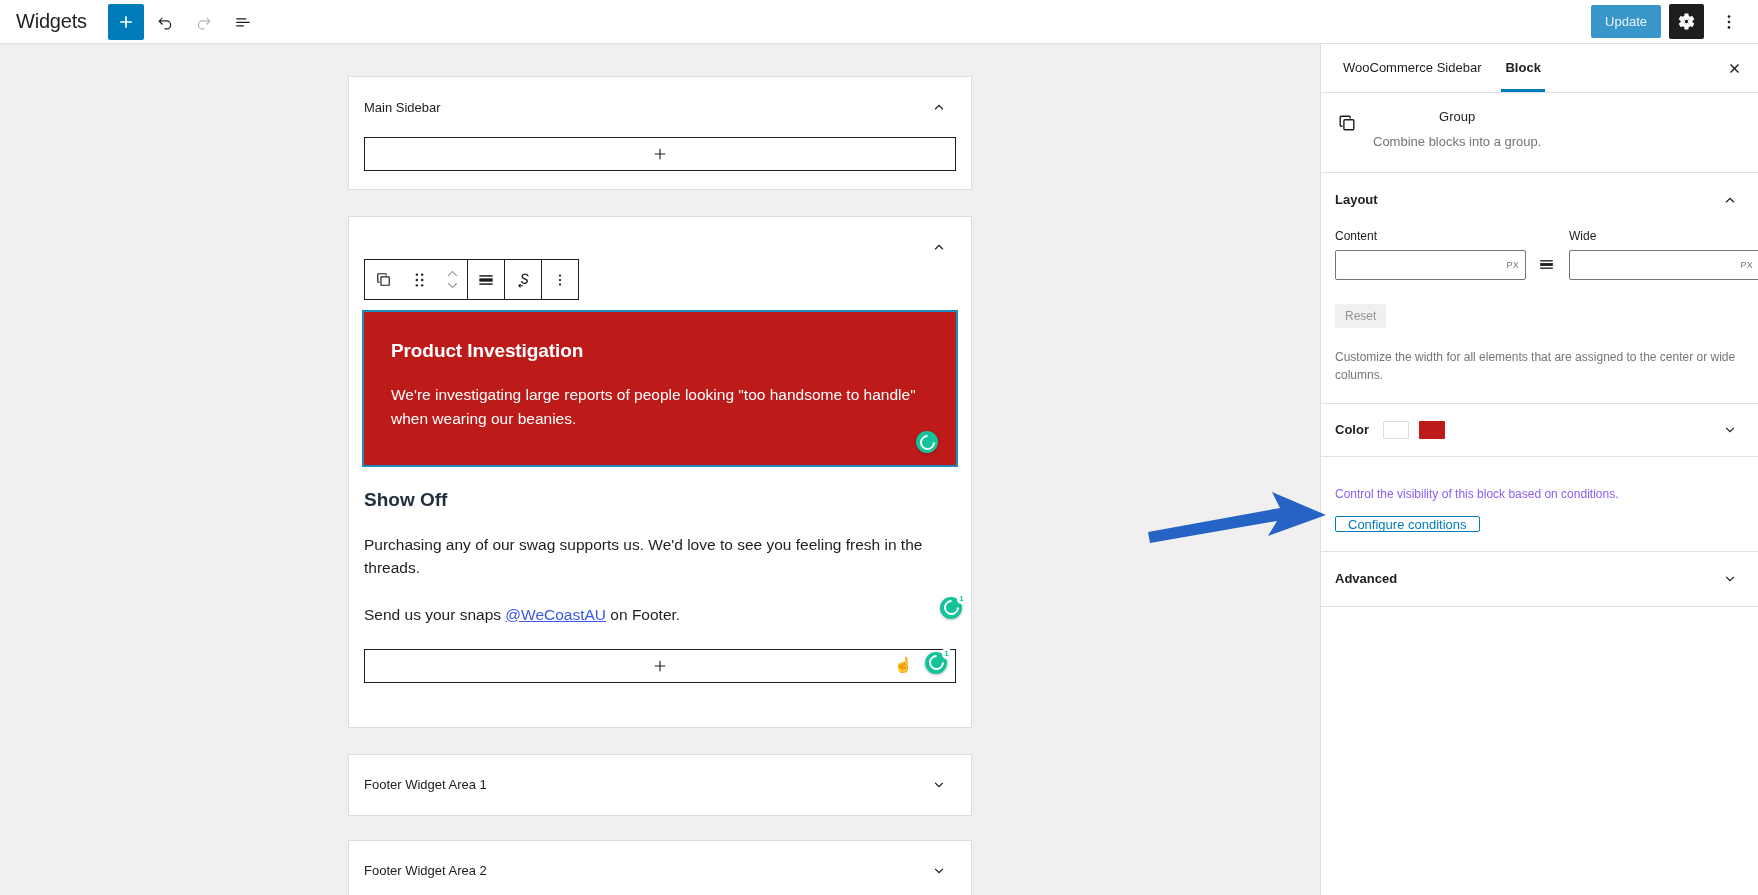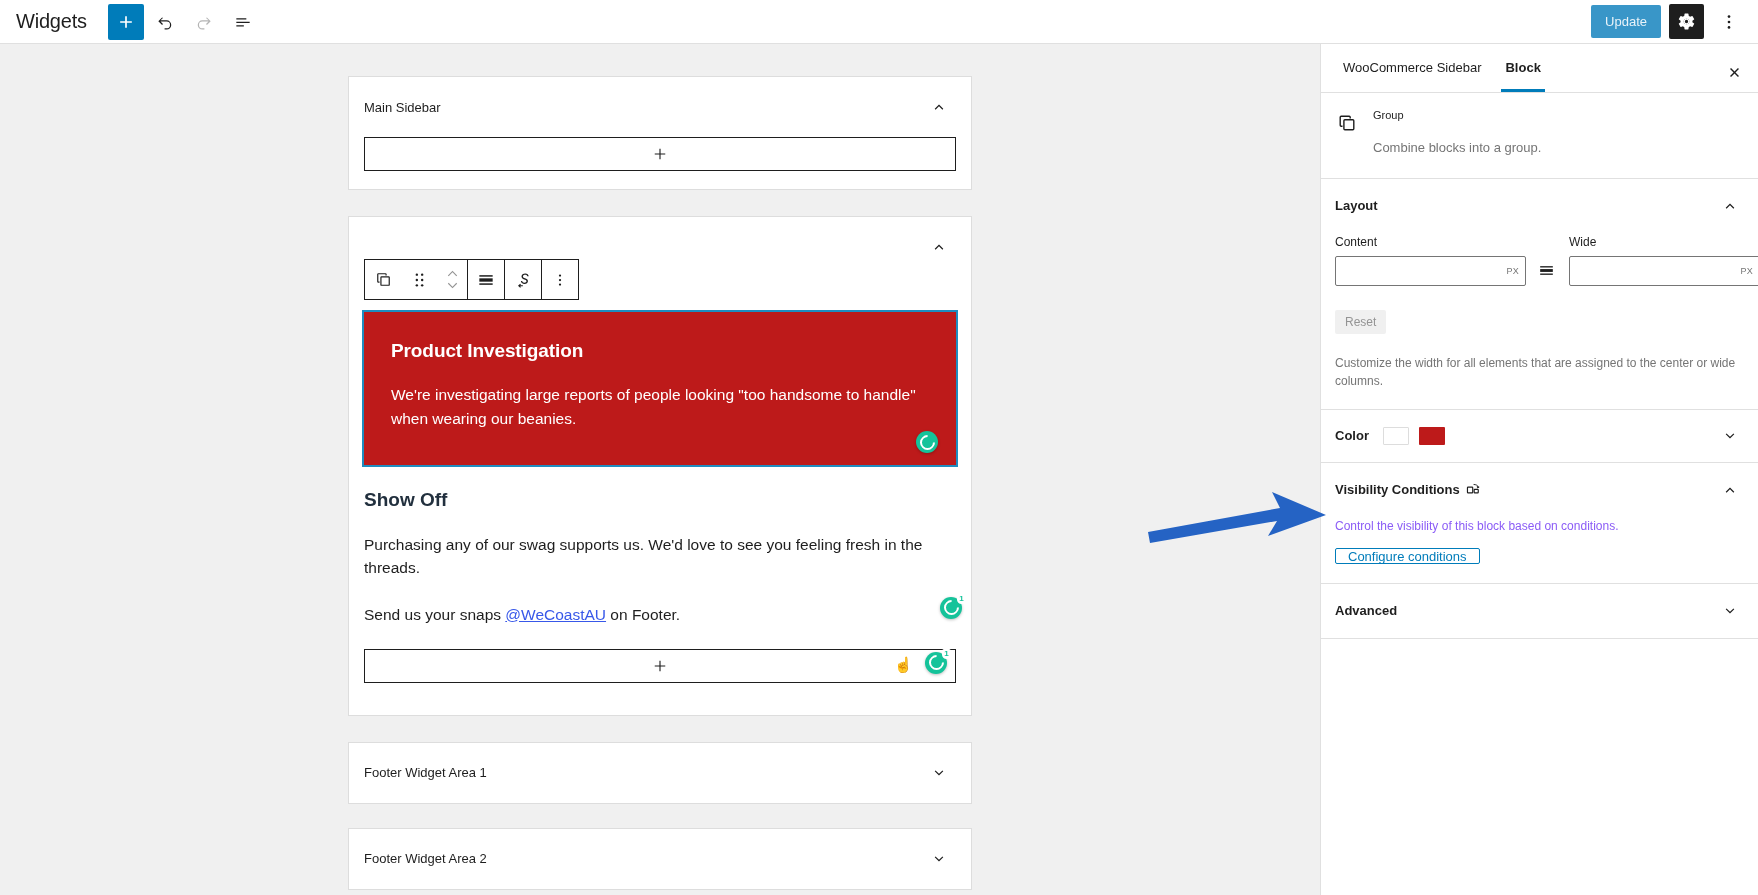--- a/index.html
+++ b/index.html
@@ -203,21 +203,21 @@
   
   .sidebar {
     position: absolute;
     top: 44px; right: 0;
     width: 438px; height: 851px;
     background: #fff;
     border-left: 1px solid #e0e0e0;
     overflow: hidden;
   }
   .sb-tabs {
-    display: flex; align-items: flex-end;
+    display: flex; align-items: center;
     height: 49px; border-bottom: 1px solid #e0e0e0;
     padding: 0 4px 0 10px;
   }
   .sb-tab {
     font-size: 13px; color: #1e1e1e;
     padding: 0 12px; height: 48px; line-height: 48px;
     background: transparent; border: none; cursor: pointer;
     font-family: inherit; position: relative;
   }
   .sb-tab.active { font-weight: 600; }
@@ -231,21 +231,21 @@
     display: flex; align-items: center; justify-content: center;
   }
   .sb-close svg { fill: #1e1e1e; }
 
   .block-card {
     display: flex; gap: 14px; padding: 16px 16px 20px 14px;
     border-bottom: 1px solid #e0e0e0;
   }
   .block-card-icon { width: 24px; height: 24px; flex: 0 0 24px; margin-top: 2px; }
   .block-card-icon svg { fill: #1e1e1e; }
-  .block-card-title { font-size: 11px; color: #1e1e1e; margin-bottom: 17px; }
+  .block-card-title { font-size: 13px; color: #1e1e1e; margin-bottom: 8px; text-align: center; }
   .block-card-desc { font-size: 13px; color: #757575; line-height: 1.5; }
 
   .sb-section { border-bottom: 1px solid #e0e0e0; padding: 14px 16px 18px 14px; }
   .sb-section-head {
     display: flex; align-items: center; justify-content: space-between;
     cursor: pointer; min-height: 26px;
   }
   .sb-section-title {
     font-size: 13px; font-weight: 600; color: #1e1e1e;
     display: flex; align-items: center; gap: 6px;
@@ -376,21 +376,21 @@
       </div>
       <div class="panel-body">
         <div class="appender">
           <svg width="18" height="18" viewBox="0 0 24 24" aria-hidden="true">
               <path d="M11.25 5h1.5v6.25H19v1.5h-6.25V19h-1.5v-6.25H5v-1.5h6.25z"></path>
             </svg>
         </div>
       </div>
     </div>
 
-    <div class="widget-panel" style="padding-bottom:4px;">
+    <div class="widget-panel" style="padding-bottom:16px;">
       <div class="panel-head" style="padding-bottom:0; min-height:36px;">
         <span class="panel-title"></span>
         <button class="chev-btn">
           <svg width="18" height="18" viewBox="0 0 24 24" aria-hidden="true">
               <path d="M12 8.7 6.3 14.4l1.1 1.1L12 10.9l4.6 4.6 1.1-1.1z"></path>
             </svg>
         </button>
       </div>
 
       <div style="padding: 0 15px 14px 15px;">
@@ -597,37 +597,20 @@
       </span>
     </div>
     <span class="sb-chev">
       <svg width="18" height="18" viewBox="0 0 24 24" aria-hidden="true">
           <path d="M12 15.3 17.7 9.6l-1.1-1.1L12 13.1 7.4 8.5 6.3 9.6z"></path>
         </svg>
     </span>
   </div>
 
   <div class="sb-section">
-    <div class="sb-section-head">
-      <span class="sb-section-title">
-        <span>Visibility Conditions</span>
-        <span class="vc-icon">
-          <svg width="14" height="14" viewBox="0 0 24 24" aria-hidden="true">
-            <rect x="2.5" y="7" width="9" height="10" rx="1.2" fill="none" stroke="#1e1e1e" stroke-width="2"></rect>
-            <rect x="14" y="11" width="7" height="6" rx="1" fill="none" stroke="#1e1e1e" stroke-width="2"></rect>
-            <path d="M13 2.5c4 0 7 1.6 8 4l-1.8-.4.7 2.3 2.6-1.3-1.1-.3" fill="none" stroke="#1e1e1e" stroke-width="1.6"></path>
-          </svg>
-        </span>
-      </span>
-      <span class="sb-chev">
-        <svg width="18" height="18" viewBox="0 0 24 24" aria-hidden="true">
-            <path d="M12 8.7 6.3 14.4l1.1 1.1L12 10.9l4.6 4.6 1.1-1.1z"></path>
-          </svg>
-      </span>
-    </div>
     <div class="vc-body">
       <div class="vc-desc">Control the visibility of this block based on conditions.</div>
       <button class="configure-btn">Configure conditions</button>
     </div>
   </div>
 
   <div class="sb-section" style="padding-bottom:14px;">
     <div class="sb-section-head">
       <span class="sb-section-title">Advanced</span>
       <span class="sb-chev">

